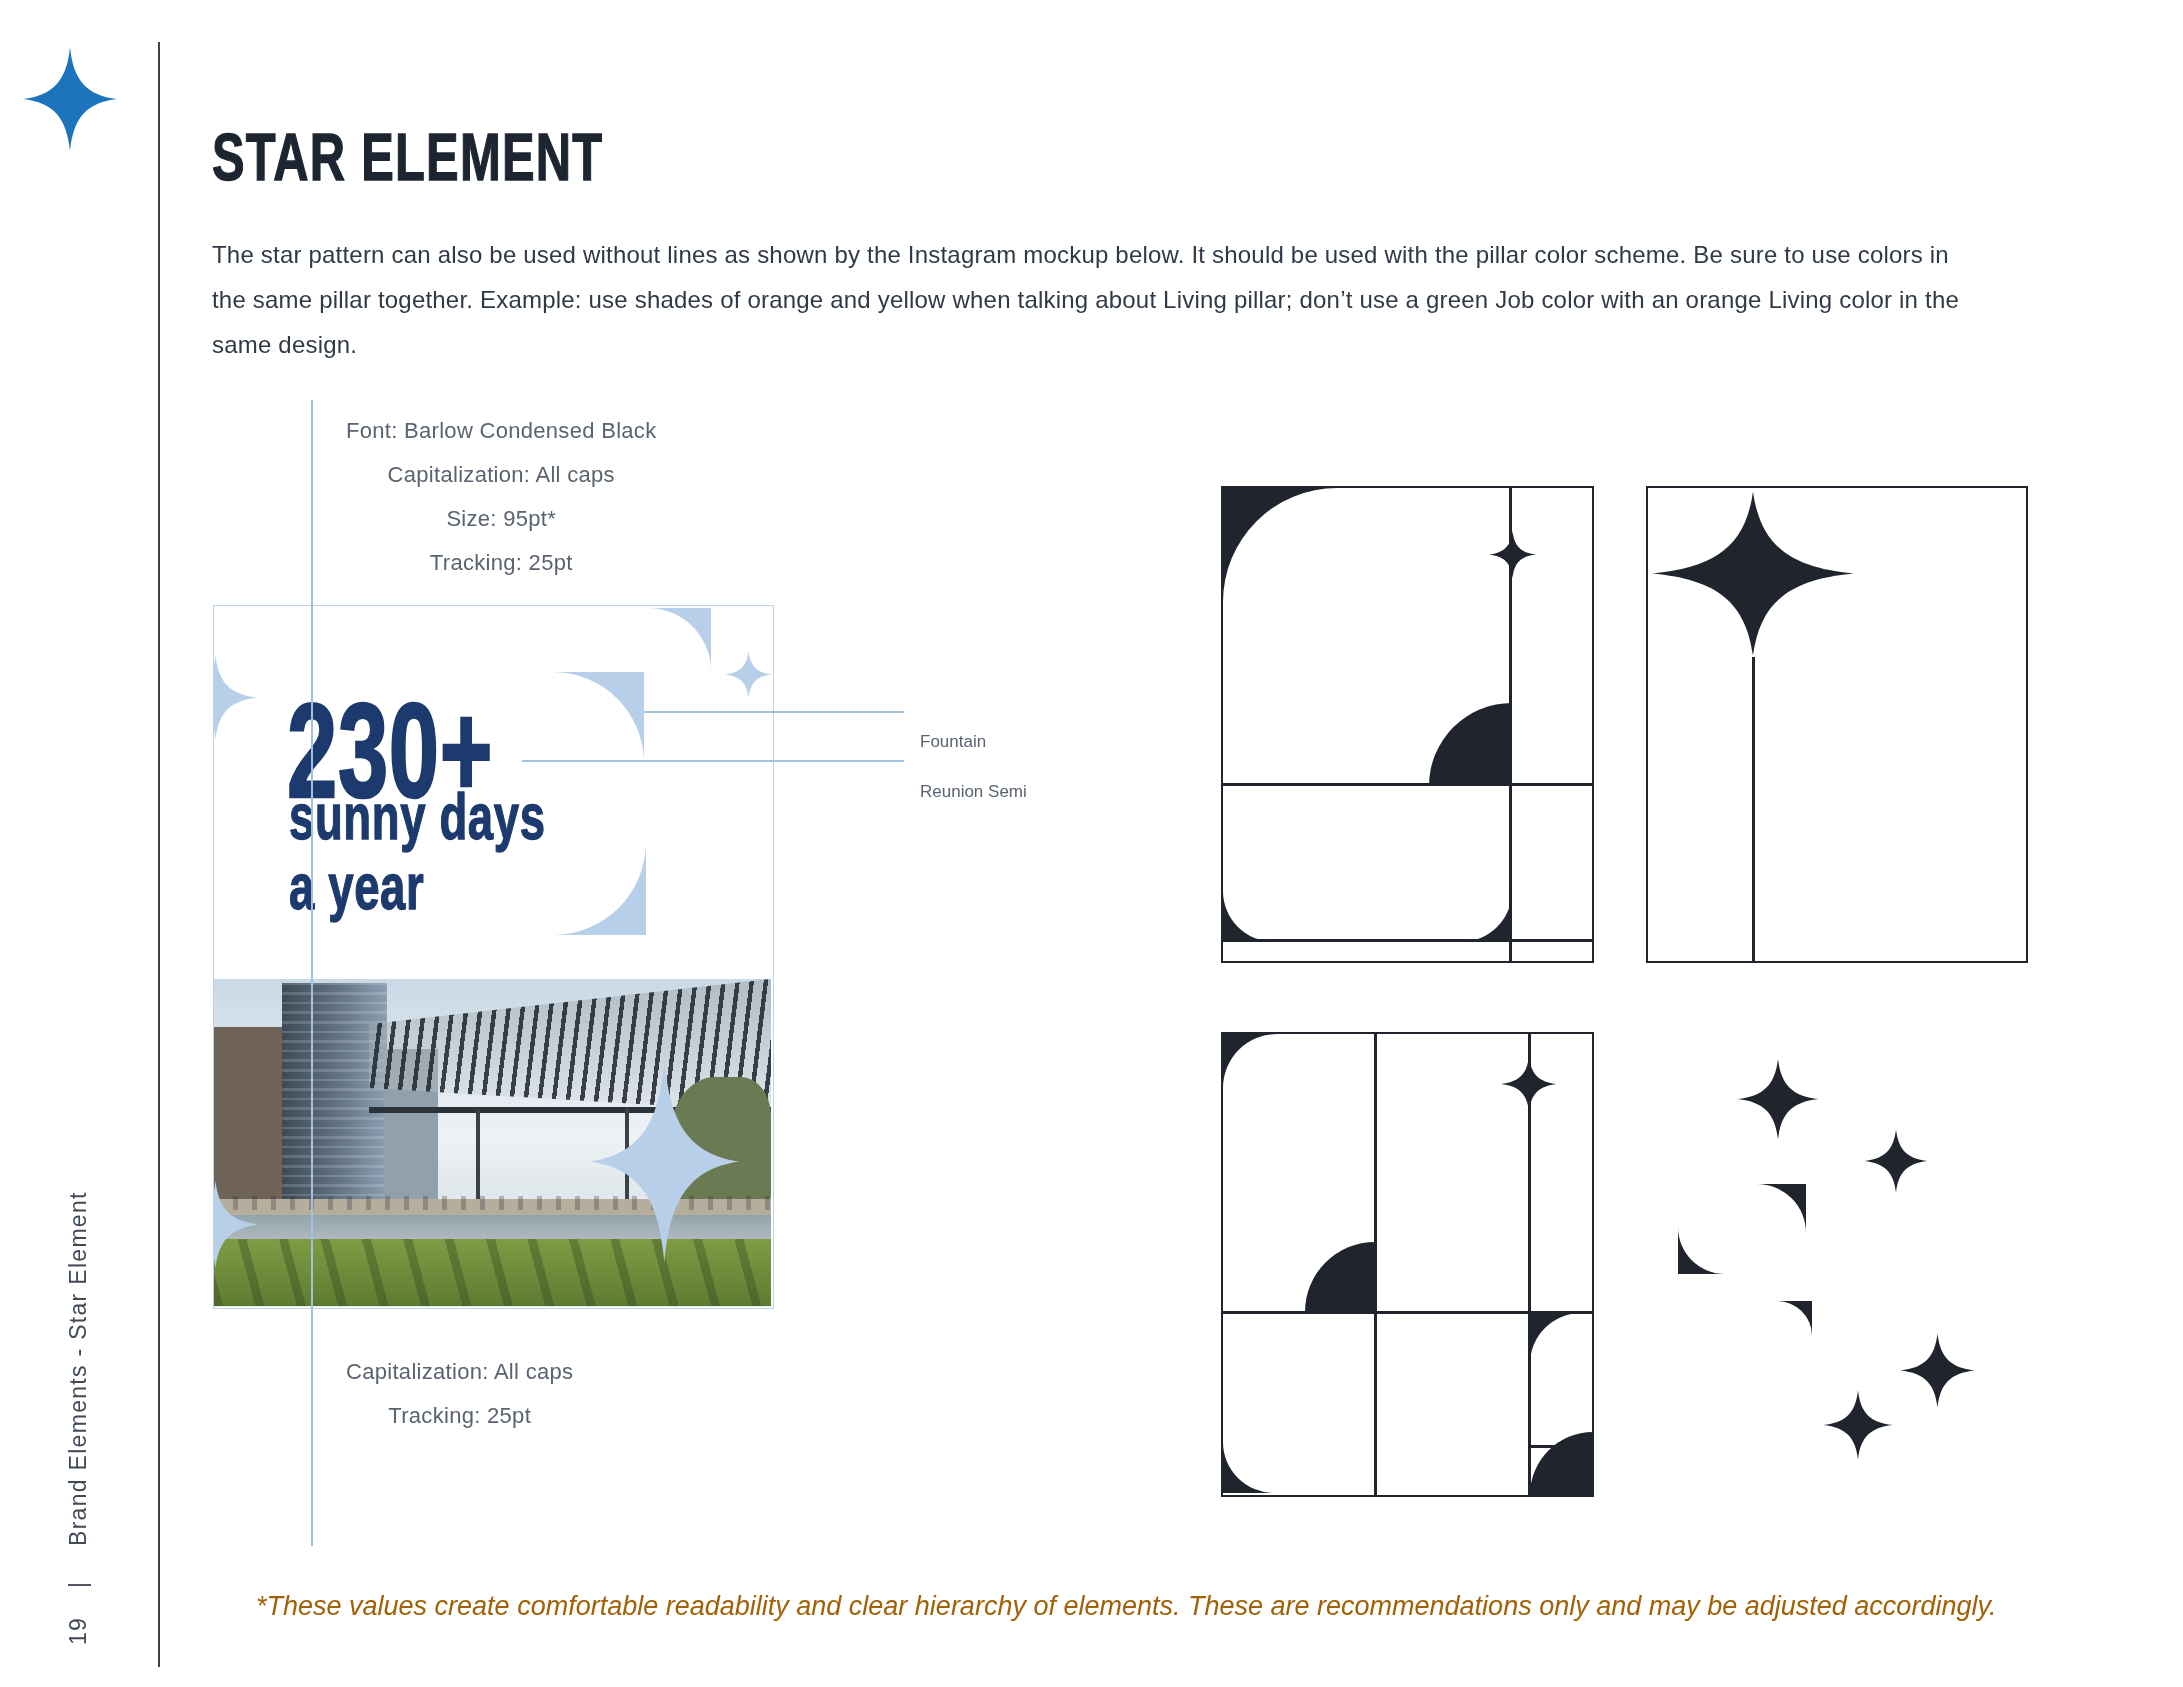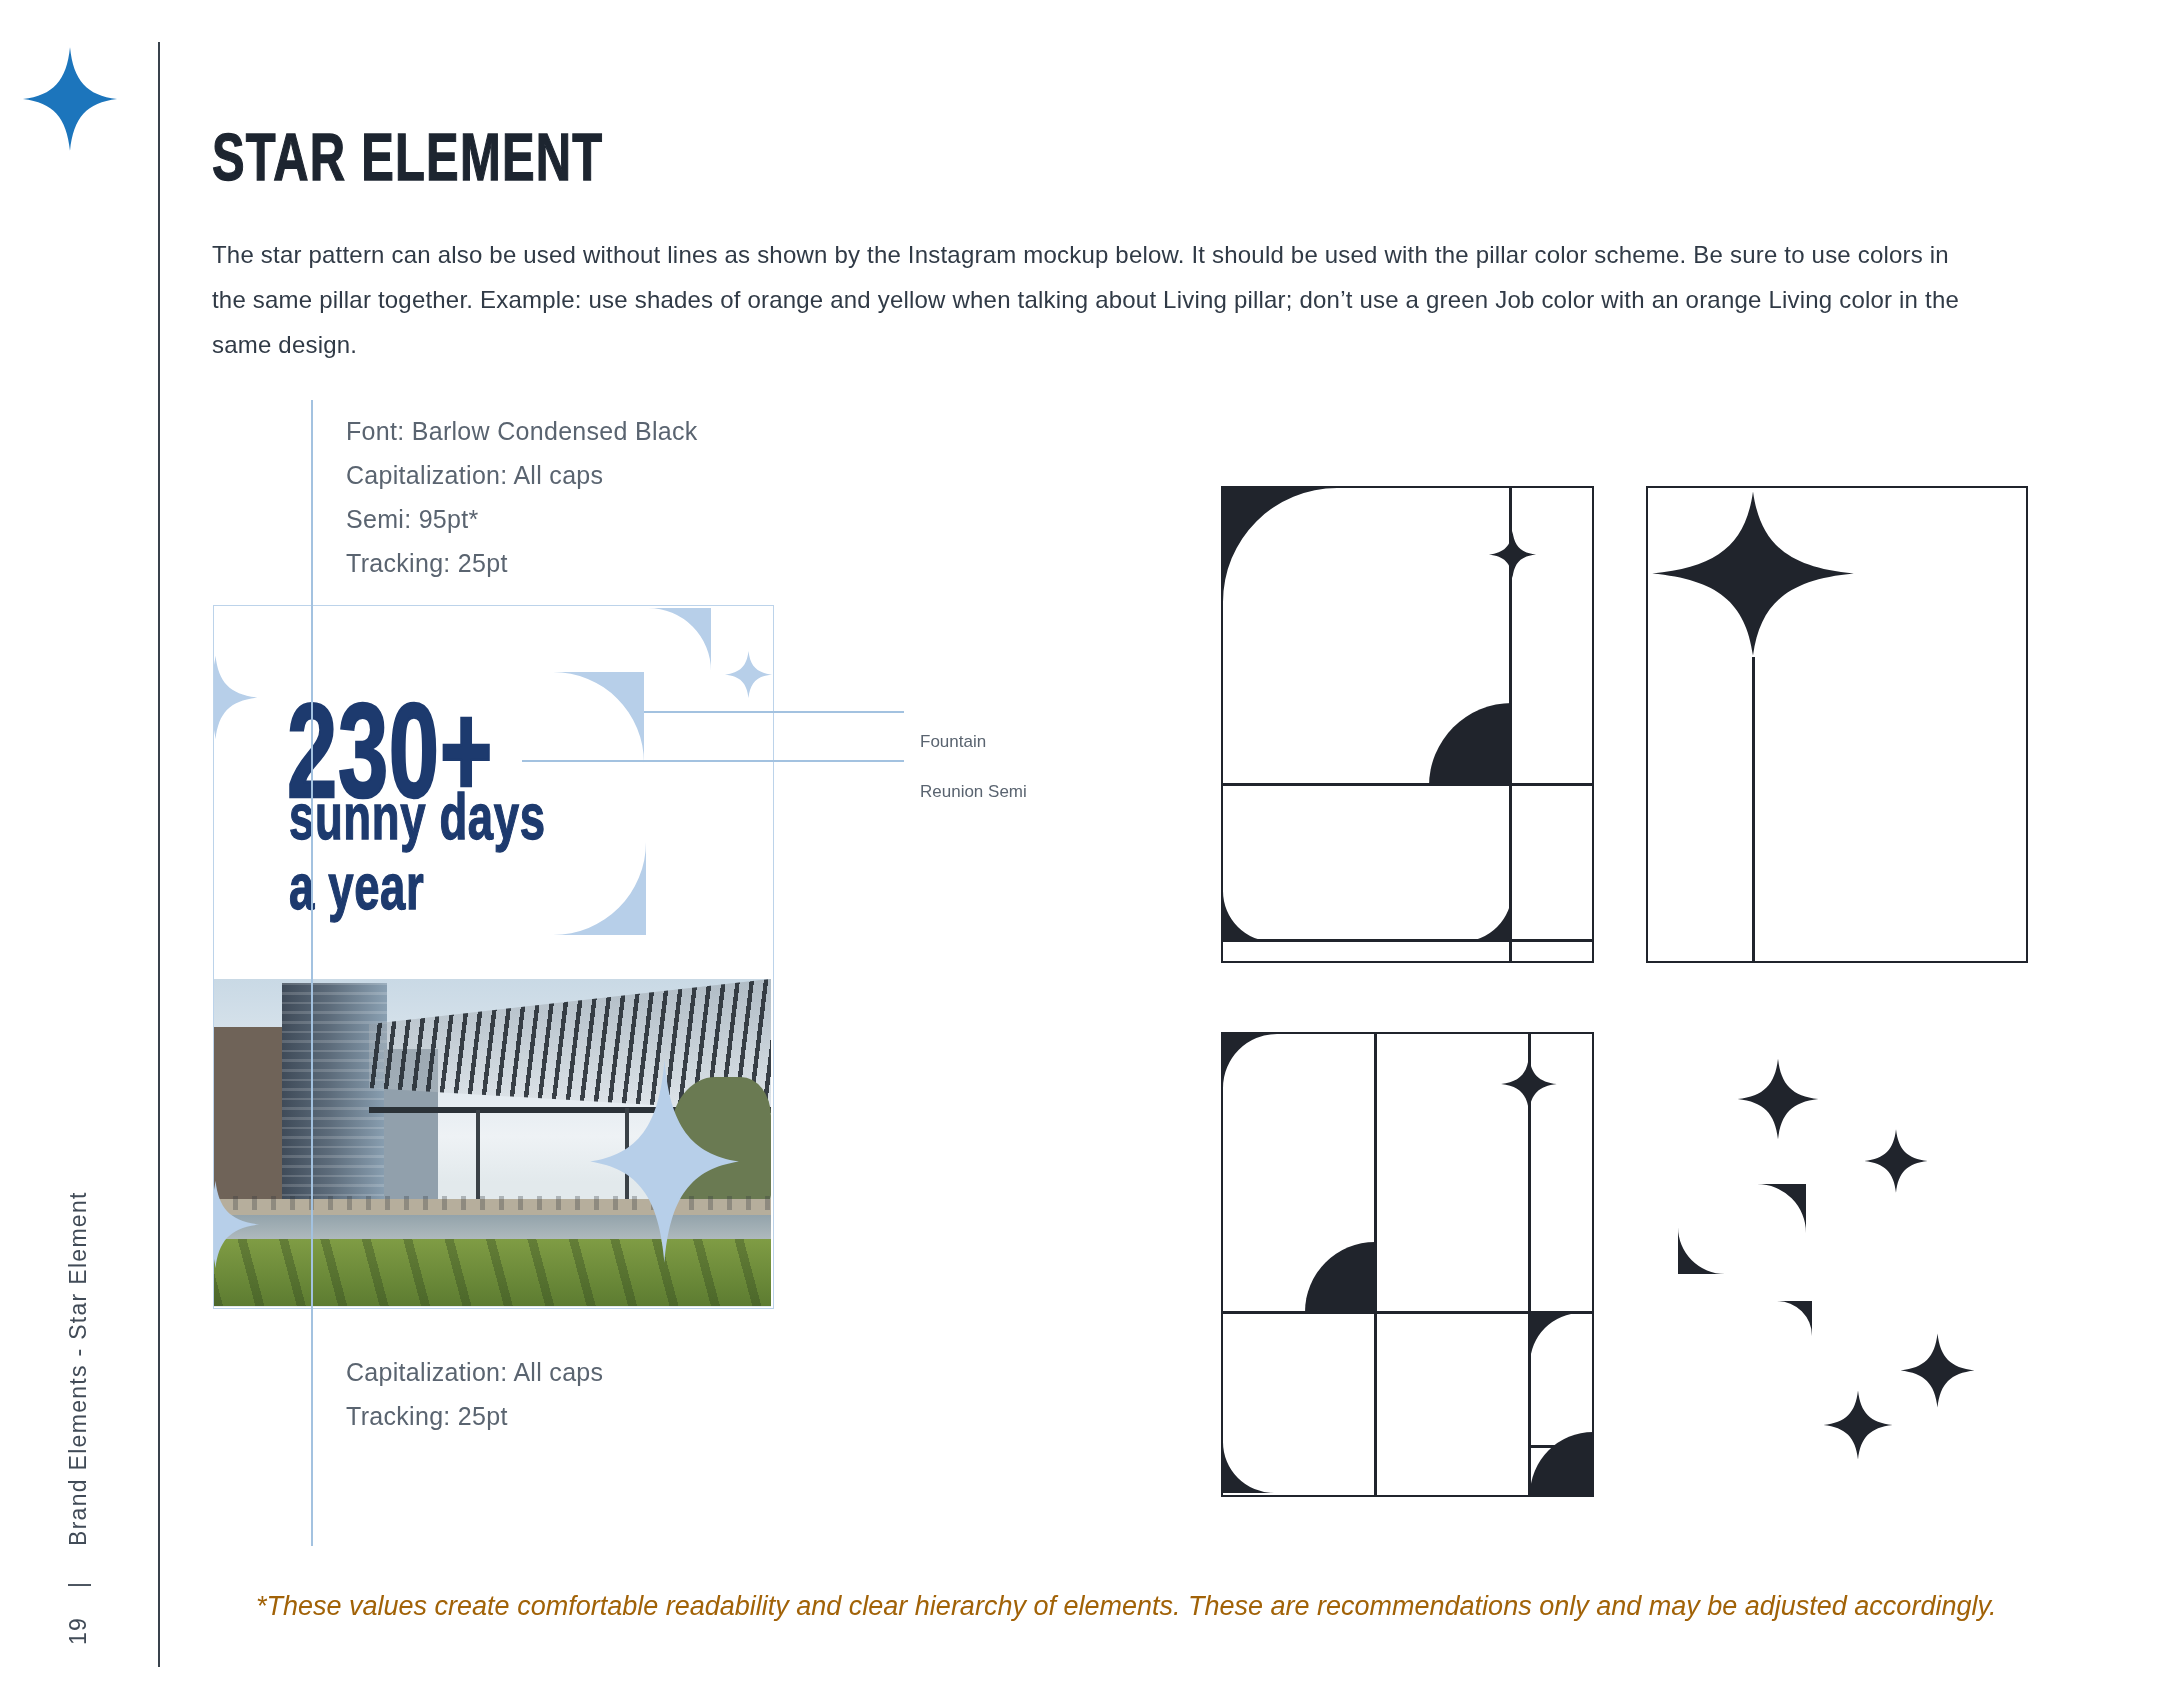--- a/index.html
+++ b/index.html
@@ -14,21 +14,21 @@
   body{position:relative;width:2184px;height:1687px;background:#ffffff;overflow:hidden;
        font-family:"Liberation Sans","DejaVu Sans",sans-serif;color:#2e3843;}
   .abs{position:absolute;}
   .cond{transform-origin:0 0;white-space:nowrap;}
 
   .rule-v{left:158px;top:42px;width:1.7px;height:1625px;background:#39424c;}
   .page-title{left:212px;top:119px;font-size:66px;font-weight:700;color:#1d2530;
               letter-spacing:1.7px;transform:scaleX(0.74);-webkit-text-stroke:1.3px #1d2530;}
   .intro{left:212px;top:232px;width:1773px;font-size:24px;line-height:45px;
          color:#303a46;letter-spacing:0.2px;}
-  .spec{font-size:25px;line-height:44px;color:var(--text-gray);letter-spacing:0.3px;}
+  .spec{font-size:22px;line-height:44px;color:var(--text-gray);letter-spacing:0.3px;text-align:center;}
   #spec-top{left:346px;top:409px;}
   #spec-bottom{left:346px;top:1350px;}
 
   .guide-v{left:311px;top:400px;width:1.7px;height:1146px;background:var(--guide-blue);z-index:6;}
   .callout-line{height:1.7px;background:var(--guide-blue);z-index:6;}
   .callout-label{font-size:17px;color:var(--text-gray);z-index:7;white-space:nowrap;margin-top:36px;}
 
   .mockup{left:213px;top:605px;width:561px;height:704px;box-sizing:border-box;background:#fff;
           border:1.7px solid #bcd3ea;overflow:hidden;z-index:2;}
   .headline{left:73px;top:79px;font-size:133px;font-weight:700;color:var(--reunion-blue);
@@ -92,21 +92,21 @@
 
 <div class="abs rule-v"></div>
 
 <div class="abs cond page-title">STAR ELEMENT</div>
 
 <div class="abs intro">The star pattern can also be used without lines as shown by the Instagram mockup below. It should be used with the pillar color scheme. Be sure to use colors in the same pillar together. Example: use shades of orange and yellow when talking about Living pillar; don’t use a green Job color with an orange Living color in the same design.</div>
 
 <div class="abs spec" id="spec-top">
   <div>Font: Barlow Condensed Black</div>
   <div>Capitalization: All caps</div>
-  <div>Semi: 95pt*</div>
+  <div>Size: 95pt*</div>
   <div>Tracking: 25pt</div>
 </div>
 
 <div class="abs mockup">
   <svg class="shape fill-fountain" style="left:-42px;top:48px" width="87" height="87" viewBox="0 0 100 100">
       <use href="#sym-star"></use>
     </svg>
   <svg class="shape fill-fountain" style="left:434px;top:1.7px;transform:rotate(90deg)" width="63" height="63" viewBox="0 0 100 100">
       <use href="#sym-petal"></use>
     </svg>

